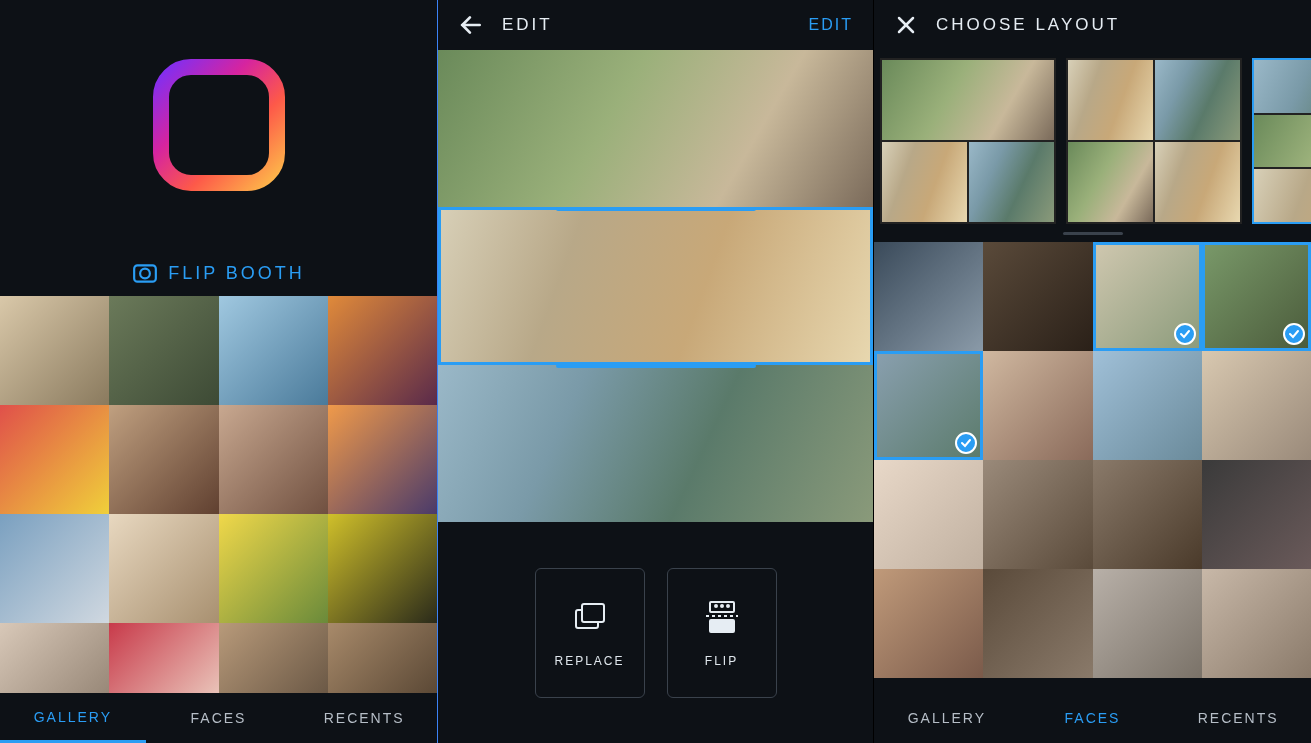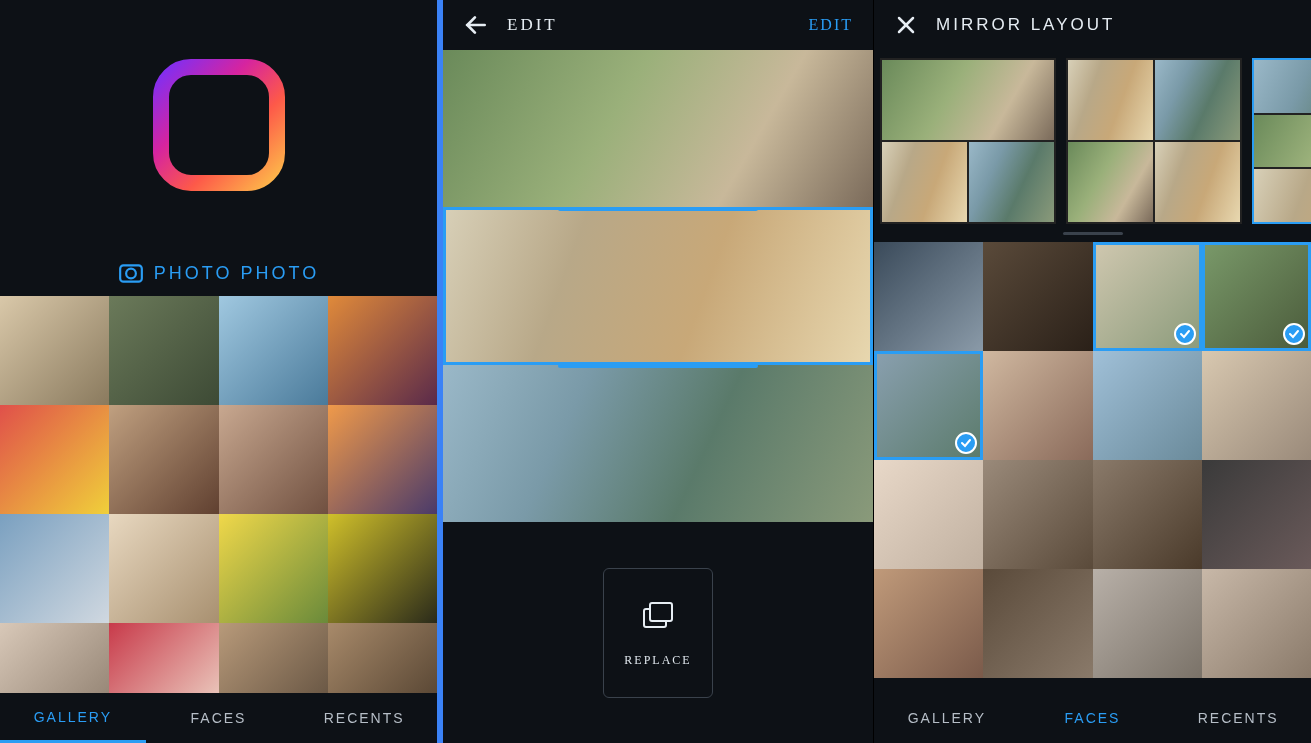--- a/index.html
+++ b/index.html
@@ -22,21 +22,21 @@
   .grid1 .thumb { width: 100%; height: 100%; }
   .tabs { height: 50px; display: flex; }
   .tabs .tab {
     flex: 1; display: flex; align-items: center; justify-content: center;
     font-size: 14px; letter-spacing: 2px; color: #b6bec7; cursor: pointer;
   }
   .tabs .tab.active { color: #2a9df4; border-bottom: 3px solid #2a9df4; }
   .tabs.right .tab.active { border-bottom: none; font-weight: 500; }
 
   
-  .panel2 { width: 437px; height: 743px; display: flex; flex-direction: column; border-left: 6px solid #3b82f6; border-right: 1px solid #000; font-family: Liberation Serif, serif; }
+  .panel2 { width: 437px; height: 743px; display: flex; flex-direction: column; border-left: 1px solid #3b82f6; border-right: 1px solid #000; }
   .p2-header { height: 50px; display: flex; align-items: center; padding: 0 20px; gap: 18px; }
   .p2-header .title { font-size: 17px; letter-spacing: 3px; color: #e6edf3; flex: 1; }
   .p2-header .save { color: #2a9df4; font-size: 16px; letter-spacing: 2px; cursor: pointer; }
   .back-icon { cursor: pointer; }
   .collage { height: 472px; display: flex; flex-direction: column; position: relative; }
   .collage .strip { flex: 1; position: relative; }
   .collage .strip.selected { outline: 3px solid #2a9df4; outline-offset: -3px; z-index: 2; }
   .collage .handle {
     position: absolute; left: 50%; transform: translateX(-50%);
     width: 200px; height: 4px; border-radius: 2px; background: #2a9df4; z-index: 3;
@@ -93,21 +93,21 @@
         <line x1="70" y1="70" x2="128" y2="70"></line>
       </g>
     </svg>
   </div>
 
   <div class="photo-booth">
     <svg width="26" height="26" viewBox="0 0 24 24" fill="none" stroke="#2a9df4" stroke-width="2">
       <rect x="2" y="5" width="20" height="15" rx="3"></rect>
       <circle cx="12" cy="12.5" r="4.5"></circle>
     </svg>
-    <span>PHOTO PHOTO</span>
+    <span>FLIP BOOTH</span>
   </div>
 
   <div class="grid1" id="grid1">
       <div class="thumb ph" style="background: linear-gradient(135deg, rgb(217, 200, 169), rgb(138, 122, 94));"></div>
       <div class="thumb ph" style="background: linear-gradient(135deg, rgb(107, 122, 90), rgb(61, 74, 53));"></div>
       <div class="thumb ph" style="background: linear-gradient(135deg, rgb(160, 200, 224), rgb(74, 122, 154));"></div>
       <div class="thumb ph" style="background: linear-gradient(135deg, rgb(224, 138, 58), rgb(90, 42, 74));"></div>
       <div class="thumb ph" style="background: linear-gradient(135deg, rgb(224, 80, 74), rgb(240, 208, 58));"></div>
       <div class="thumb ph" style="background: linear-gradient(135deg, rgb(192, 160, 128), rgb(96, 64, 48));"></div>
       <div class="thumb ph" style="background: linear-gradient(135deg, rgb(200, 168, 144), rgb(112, 80, 64));"></div>
@@ -149,30 +149,41 @@
     </div>
 
   <div class="tools">
     <div class="tool">
       <svg width="40" height="40" viewBox="0 0 40 40" fill="none" stroke="#e6edf3" stroke-width="2">
         <rect x="6" y="12" width="22" height="18" rx="2"></rect>
         <rect x="12" y="6" width="22" height="18" rx="2" fill="#0d1116"></rect>
       </svg>
       <span>REPLACE</span>
     </div>
+    <div class="tool">
+      <svg width="40" height="40" viewBox="0 0 40 40" fill="none" stroke="#e6edf3" stroke-width="2">
+        <rect x="8" y="22" width="24" height="12" rx="1" fill="#e6edf3"></rect>
+        <line x1="4" y1="18" x2="36" y2="18" stroke-dasharray="3 3"></line>
+        <rect x="8" y="4" width="24" height="10" rx="1"></rect>
+        <circle cx="14" cy="8" r="1" fill="#e6edf3"></circle>
+          <circle cx="20" cy="8" r="1" fill="#e6edf3"></circle>
+          <circle cx="26" cy="8" r="1" fill="#e6edf3"></circle>
+      </svg>
+      <span>FLIP</span>
+    </div>
   </div>
 </div>
 
 <div class="panel3">
   <div class="p3-header">
     <svg class="close-icon" width="24" height="24" viewBox="0 0 24 24" fill="none" stroke="#e6edf3" stroke-width="2.5" stroke-linecap="round">
       <line x1="5" y1="5" x2="19" y2="19"></line>
         <line x1="19" y1="5" x2="5" y2="19"></line>
     </svg>
-    <div class="title">MIRROR LAYOUT</div>
+    <div class="title">CHOOSE LAYOUT</div>
   </div>
 
   <div class="layout-strip" id="layoutStrip">
       <div class="layout-opt">
         <div class="lp">
           <div class="ph" style="background: linear-gradient(120deg, rgb(106, 138, 90) 0%, rgb(154, 176, 122) 40%, rgb(200, 184, 154) 70%, rgb(122, 106, 90) 100%);"></div>
         </div>
         <div class="lp">
           <div class="ph" style="background: linear-gradient(110deg, rgb(216, 208, 184) 0%, rgb(184, 168, 136) 30%, rgb(200, 168, 120) 60%, rgb(232, 216, 176) 100%);"></div>
           <div class="ph" style="background: linear-gradient(115deg, rgb(154, 184, 200) 0%, rgb(122, 154, 168) 30%, rgb(90, 122, 106) 60%, rgb(138, 154, 122) 100%);"></div>

